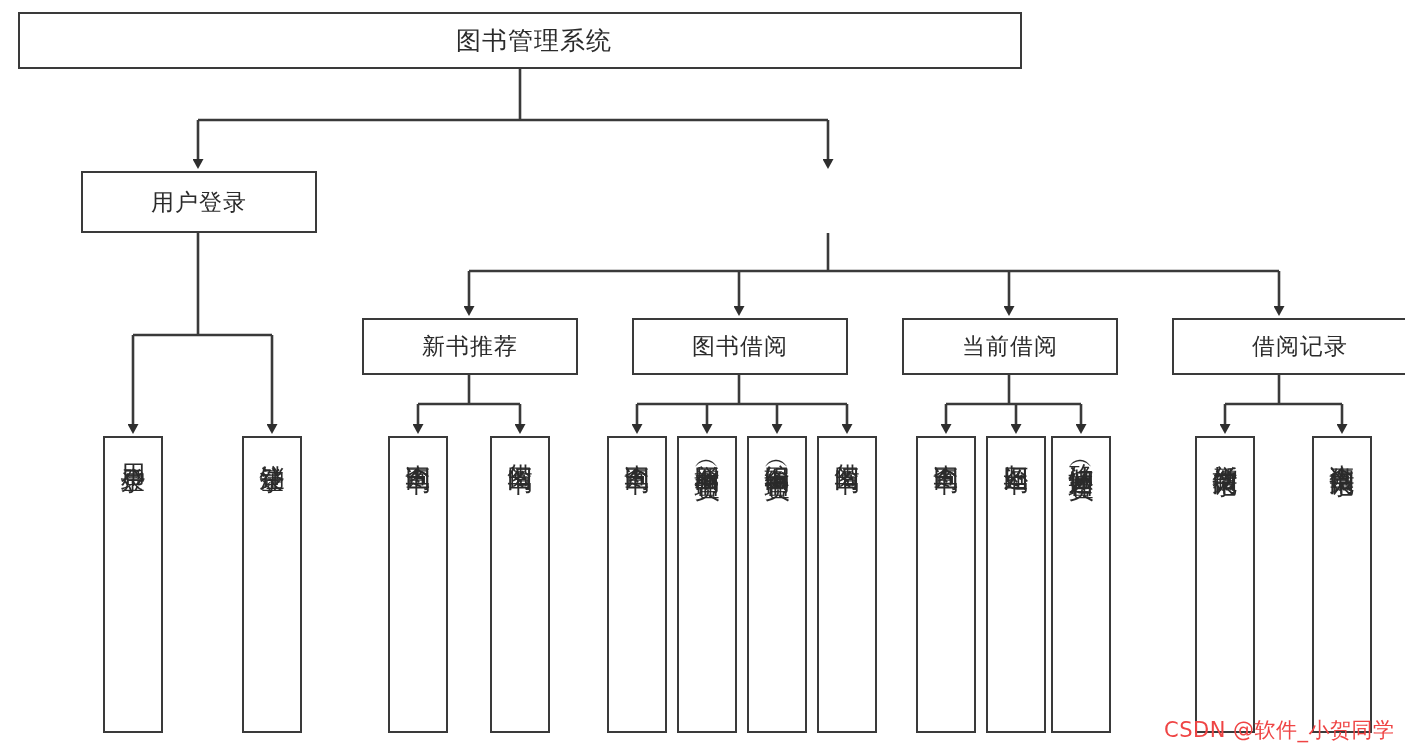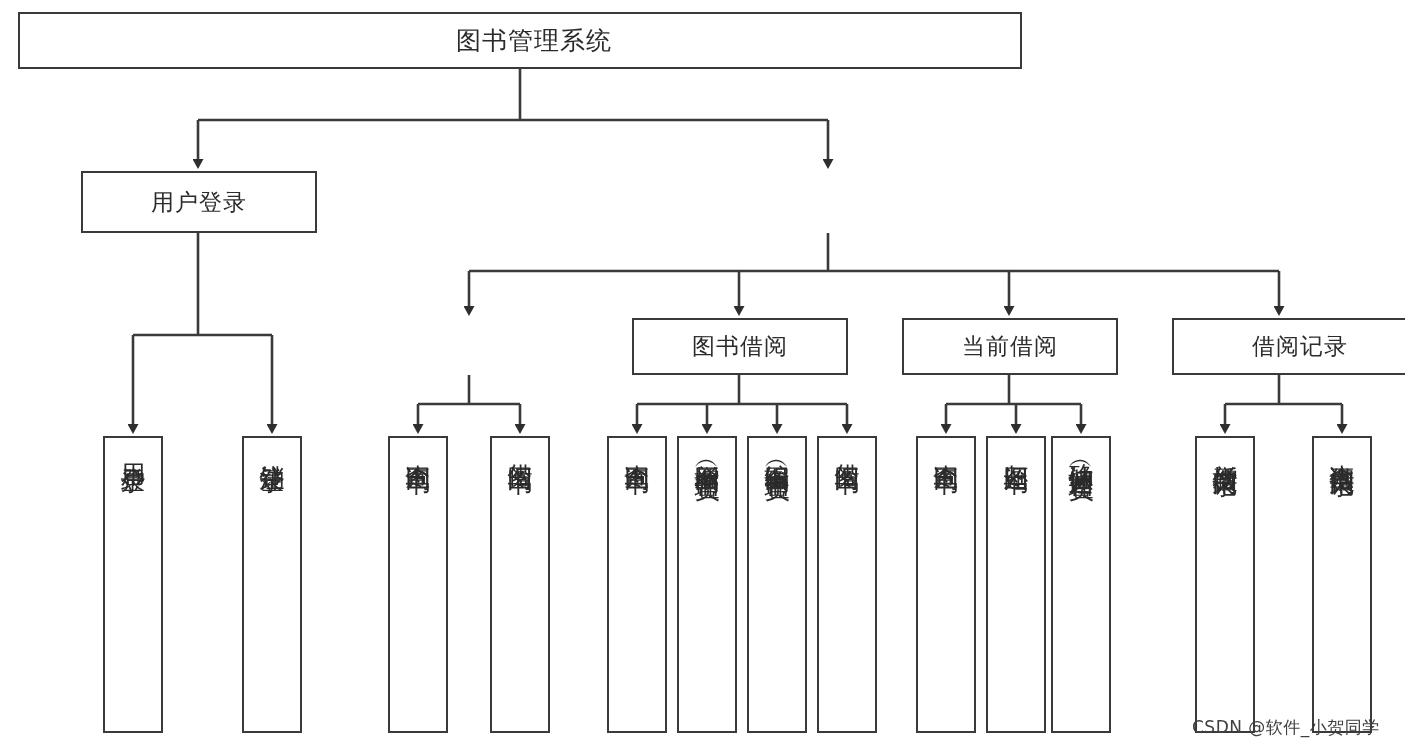--- a/index.html
+++ b/index.html
@@ -56,24 +56,24 @@
     line-height: 1.0;
     white-space: nowrap;
     display: block;
   }
   .node-label {
     white-space: nowrap;
     letter-spacing: 1px;
   }
   #watermark {
     position: absolute;
-    left: 1192px;
+    left: 1164px;
     top: 716px;
-    font-size: 17px;
-    color: #404040;
+    font-size: 21px;
+    color: #ef4444;
     white-space: nowrap;
     letter-spacing: 0.5px;
   }
 </style>
 </head>
 <body>
 
 <div id="diagram-root">
 
   <svg id="wires" viewBox="0 0 1405 747">
@@ -127,20 +127,23 @@
   </svg>
 
   <div class="node root-node" style="left:18px; top:12px; width:1004px; height:57px;padding-left:28px;">
     <span class="node-label">图书管理系统</span>
   </div>
 
   <div class="node branch-node" style="left:81px; top:171px; width:236px; height:62px;">
     <span class="node-label">用户登录</span>
   </div>
 
+  <div class="node branch-node" style="left:362px; top:318px; width:216px; height:57px;">
+    <span class="node-label">新书推荐</span>
+  </div>
   <div class="node branch-node" style="left:902px; top:318px; width:216px; height:57px;">
     <span class="node-label">当前借阅</span>
   </div>
   <div class="node branch-node" style="left:632px; top:318px; width:216px; height:57px;">
     <span class="node-label">图书借阅</span>
   </div>
   <div class="node branch-node" style="left:1172px; top:318px; width:256px; height:57px;">
     <span class="node-label">借阅记录</span>
   </div>
 

